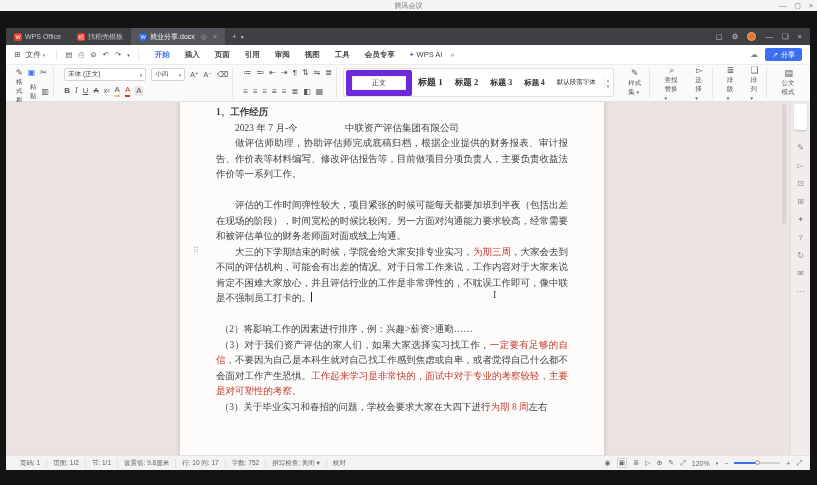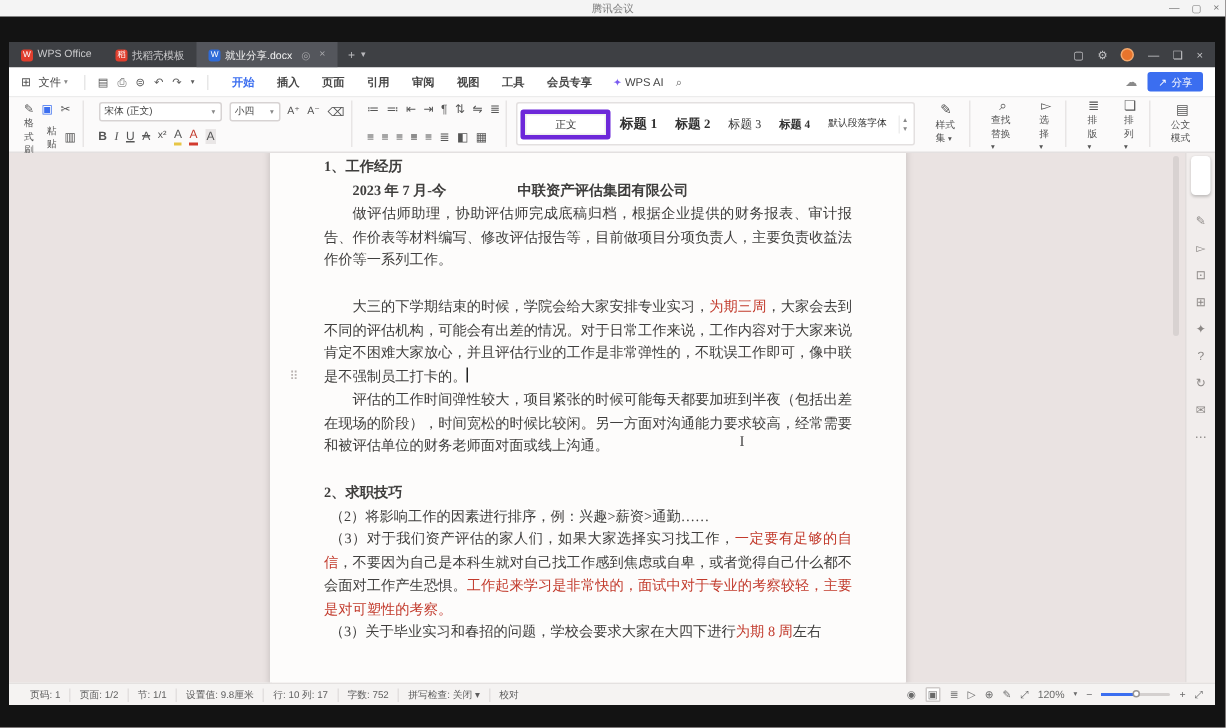--- a/index.html
+++ b/index.html
@@ -52,34 +52,34 @@
   .g.yellowu{border-bottom:2px solid #e7c545;}
   .tlabel{font-size:6.5px;color:#555;cursor:pointer;}
   .combo{border:1px solid #d7d3d3;background:#fff;border-radius:2px;font-size:6.5px;color:#444;
          display:flex;align-items:center;justify-content:space-between;padding:0 3px;height:11px;cursor:pointer;}
   .big2{display:flex;flex-direction:column;align-items:center;justify-content:center;gap:1px;cursor:pointer;}
   
   .gallery{display:flex;align-items:center;border:1px solid #e3e0e0;background:#fff;border-radius:2px;
            padding:0 2px;margin:1px 0;}
   .chip{padding:0 6px;text-align:center;cursor:pointer;font-family:"Liberation Serif","DejaVu Serif",serif;
         color:#333;white-space:nowrap;}
-  .chip.sel{border:3px solid #6d28d9;border-radius:2px;background:#fff;box-shadow:0 0 0 1px #eee inset;padding:2px 20px;}
+  .chip.sel{border:6px solid #6d28d9;border-radius:2px;background:#fff;box-shadow:0 0 0 1px #eee inset;padding:2px 20px;}
   .galarrows{display:flex;flex-direction:column;justify-content:center;gap:0;color:#888;font-size:5px;
              padding:0 2px;border-left:1px solid #eee;margin-left:2px;}
   .bigbtn{display:flex;flex-direction:column;align-items:center;justify-content:center;gap:1px;
           padding:0 4px;cursor:pointer;}
   .bigbtn .g{font-size:9px;}
   
   .docarea{flex:1;position:relative;background:#eae3e2;overflow:hidden;}
   .page{position:absolute;left:174px;top:-3px;width:424px;bottom:-3px;background:#fdfcfb;
         box-shadow:0 0 5px rgba(0,0,0,.18);padding:6px 36px 0 36px;box-sizing:border-box;}
   .para{font-family:"Liberation Serif","DejaVu Serif",serif;font-size:9.5px;line-height:15.5px;
         color:#3f3e3d;text-align:justify;}
   .para.heading{font-weight:bold;}
-  .para.date{text-indent:2em;font-weight:bold;}
+  .para.date{text-indent:2em;font-weight:normal;}
   .para.body{text-indent:2em;}
   .para.list{text-indent:0.4em;}
   .para.blank{height:15.5px;}
   .red{color:#c23a2c;}
   .caret{display:inline-block;width:1px;height:10px;background:#222;vertical-align:-1px;}
   .draghandle{position:absolute;left:187px;top:144px;color:#b9b2b0;font-size:8px;cursor:grab;}
   .ibeam{position:absolute;left:487px;top:187px;color:#4a4a4a;font-size:10px;
          font-family:"Liberation Serif","DejaVu Serif",serif;}
   .vscroll{position:absolute;right:24px;top:2px;width:4px;height:120px;background:#d8d2d1;border-radius:2px;}
   
@@ -247,21 +247,21 @@
         <span class="g">◧</span>
         <span class="g">▦</span>
       </div>
     </div>
 
     <div class="gallery">
       <span style="display:flex;align-items:center;">
           <span class="chip sel" style="font-size: 7px;">正文</span>
           <span class="chip" style="font-size: 9px; font-weight: bold;">标题 1</span>
           <span class="chip" style="font-size: 8.5px; font-weight: bold;">标题 2</span>
-          <span class="chip" style="font-size: 8px; font-weight: normal;">标题 3</span>
+          <span class="chip" style="font-size: 8px; font-weight: bold;">标题 3</span>
           <span class="chip" style="font-size: 7.5px; font-weight: bold;">标题 4</span>
           <span class="chip" style="font-size: 6.5px;">默认段落字体</span>
         </span>
       <span class="galarrows">
         <span>▴</span>
         <span>▾</span>
       </span>
     </div>
 
     <div class="tgroup" style="border-right:1px solid #e8e5e5;">
@@ -297,24 +297,23 @@
       </span>
     </div>
   </div>
 
   <div class="docarea">
     <div class="page">
         <div class="para heading">1、工作经历</div>
         <div class="para date">2023 年 7 月-今　　　　　中联资产评估集团有限公司</div>
         <div class="para body">做评估师助理，协助评估师完成底稿归档，根据企业提供的财务报表、审计报告、作价表等材料编写、修改评估报告等，目前做项目分项负责人，主要负责收益法作价等一系列工作。</div>
         <div class="para blank">&nbsp;</div>
+        <div class="para body">评估的工作时间弹性较大，项目紧张的时候可能每天都要加班到半夜（包括出差在现场的阶段），时间宽松的时候比较闲。另一方面对沟通能力要求较高，经常需要和被评估单位的财务老师面对面或线上沟通。</div>
         <div class="para body"><span>大三的下学期结束的时候，学院会给大家安排专业实习，</span><span class="red">为期三周</span><span>，大家会去到不同的评估机构，可能会有出差的情况。对于日常工作来说，工作内容对于大家来说肯定不困难大家放心，并且评估行业的工作是非常弹性的，不耽误工作即可，像中联是不强制员工打卡的。</span><span class="caret"></span></div>
-        <div class="para body">评估的工作时间弹性较大，项目紧张的时候可能每天都要加班到半夜（包括出差在现场的阶段），时间宽松的时候比较闲。另一方面对沟通能力要求较高，经常需要和被评估单位的财务老师面对面或线上沟通。</div>
         <div class="para blank">&nbsp;</div>
-        <div class="para heading">2、求职技巧</div>
         <div class="para list">（2）将影响工作的因素进行排序，例：兴趣&gt;薪资&gt;通勤……</div>
         <div class="para list"><span>（3）对于我们资产评估的家人们，如果大家选择实习找工作，</span><span class="red">一定要有足够的自信</span><span>，不要因为自己是本科生就对自己找工作感到焦虑或自卑，或者觉得自己什么都不会面对工作产生恐惧。</span><span class="red">工作起来学习是非常快的，面试中对于专业的考察较轻，主要是对可塑性的考察。</span></div>
         <div class="para list"><span>（3）关于毕业实习和春招的问题，学校会要求大家在大四下进行</span><span class="red">为期 8 周</span><span>左右</span></div>
       </div>
     <span class="draghandle">⠿</span>
     <span class="ibeam">I</span>
     <div class="vscroll"></div>
     <div class="sidebar">
       <span class="aicard"></span>
       <span style="display:flex;flex-direction:column;align-items:center;">

